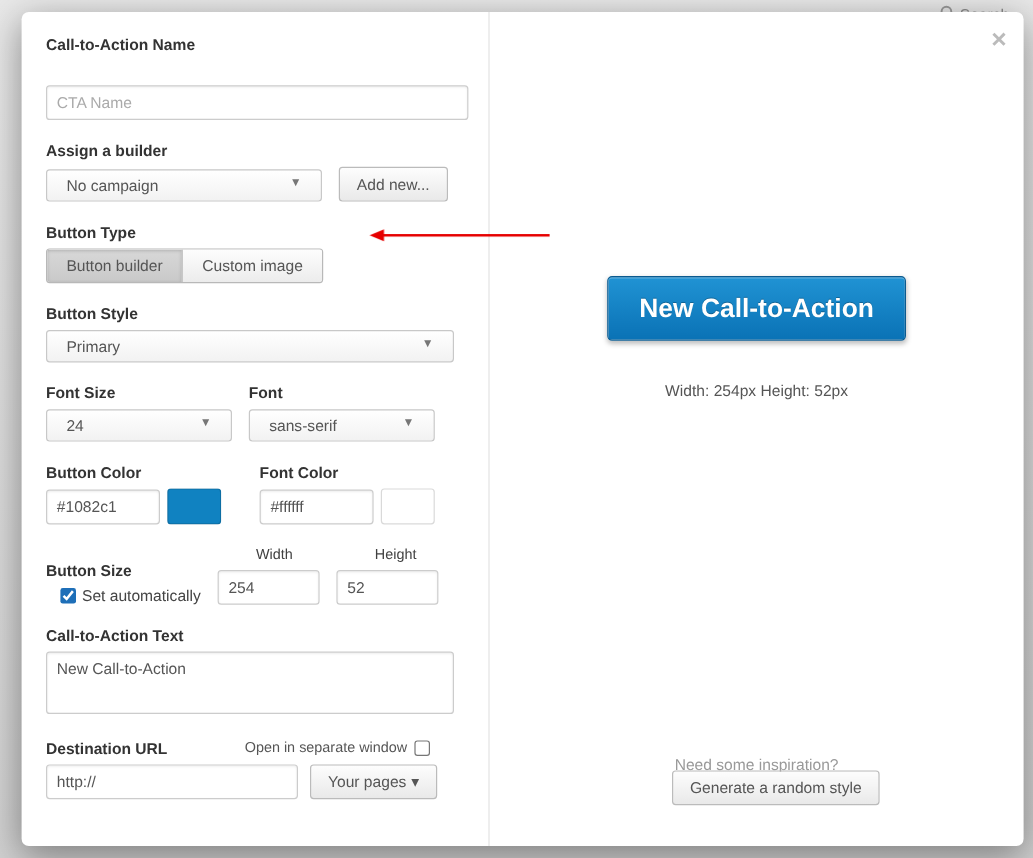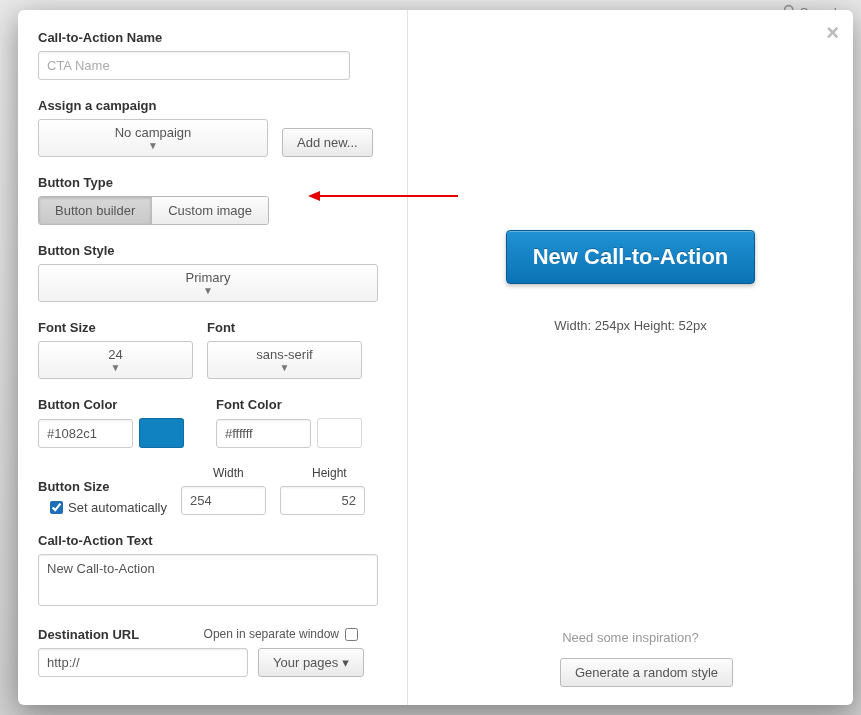--- a/index.html
+++ b/index.html
@@ -72,33 +72,31 @@
 input[type="text"], textarea {
   border: 1px solid #ccc;
   border-radius: 3px;
   padding: 6px 8px;
   font-size: 13px;
   color: #555;
   font-family: inherit;
   box-shadow: inset 0 1px 2px rgba(0,0,0,0.07);
 }
 input[type="text"]::placeholder { color: #aaa; }
-.full-input { width: 312px; }
+.full-input { width: 352px; margin-top: 20px; }
 .select {
   border: 1px solid #c8c8c8;
   border-radius: 3px;
-  padding: 5px 0;
+  padding: 5px 16px;
   font-size: 13px;
   color: #555;
   background: linear-gradient(#fff, #f2f2f2);
   display: flex;
   justify-content: space-between;
-  align-items: center;
   cursor: pointer;
-  flex-direction: column;
 }
 .select .caret {
   font-size: 10px; color: #777;
 }
 .row { display: flex; gap: 14px; align-items: flex-end; }
 .btn {
   border: 1px solid #bbb;
   border-radius: 3px;
   padding: 6px 14px;
   font-size: 13px;
@@ -177,21 +175,21 @@
   font-size: 13px;
 }
 .inspire {
   position: absolute;
   bottom: 60px;
   color: #999;
   font-size: 13px;
 }
 .gen-btn {
   position: absolute;
-  bottom: 18px;
+  bottom: 34px;
   margin-left: 32px;
 }
 .open-window-row {
   display: flex;
   justify-content: flex-end;
   align-items: center;
   gap: 6px;
   font-size: 12px;
   color: #555;
   margin-bottom: 4px;
@@ -217,21 +215,21 @@
   <span class="close-x">×</span>
 
   <div class="left-pane">
 
     <div class="field-group">
       <label class="field-label">Call-to-Action Name</label>
       <input type="text" class="full-input" placeholder="CTA Name" style="">
     </div>
 
     <div class="field-group">
-      <label class="field-label">Assign a campaign</label>
+      <label class="field-label">Assign a builder</label>
       <div class="row">
         <div class="select" style="width:230px">
           <span>No campaign</span>
           <span class="caret">▼</span>
         </div>
         <button class="btn">Add new...</button>
       </div>
     </div>
 
     <div class="field-group">
@@ -291,21 +289,21 @@
           <input type="checkbox" checked="" style="">
           <span>Set automatically</span>
         </div>
       </div>
       <div>
         <label class="sub-label">Width</label>
         <input type="text" style="width: 85px;" value="254">
       </div>
       <div>
         <label class="sub-label">Height</label>
-        <input type="text" style="width: 85px; text-align: right;" value="52">
+        <input type="text" style="width: 85px;" value="52">
       </div>
     </div>
 
     <div class="field-group">
       <label class="field-label">Call-to-Action Text</label>
       <textarea class="cta-text" style="">New Call-to-Action</textarea>
     </div>
 
     <div class="field-group">
       <div class="open-window-row">

